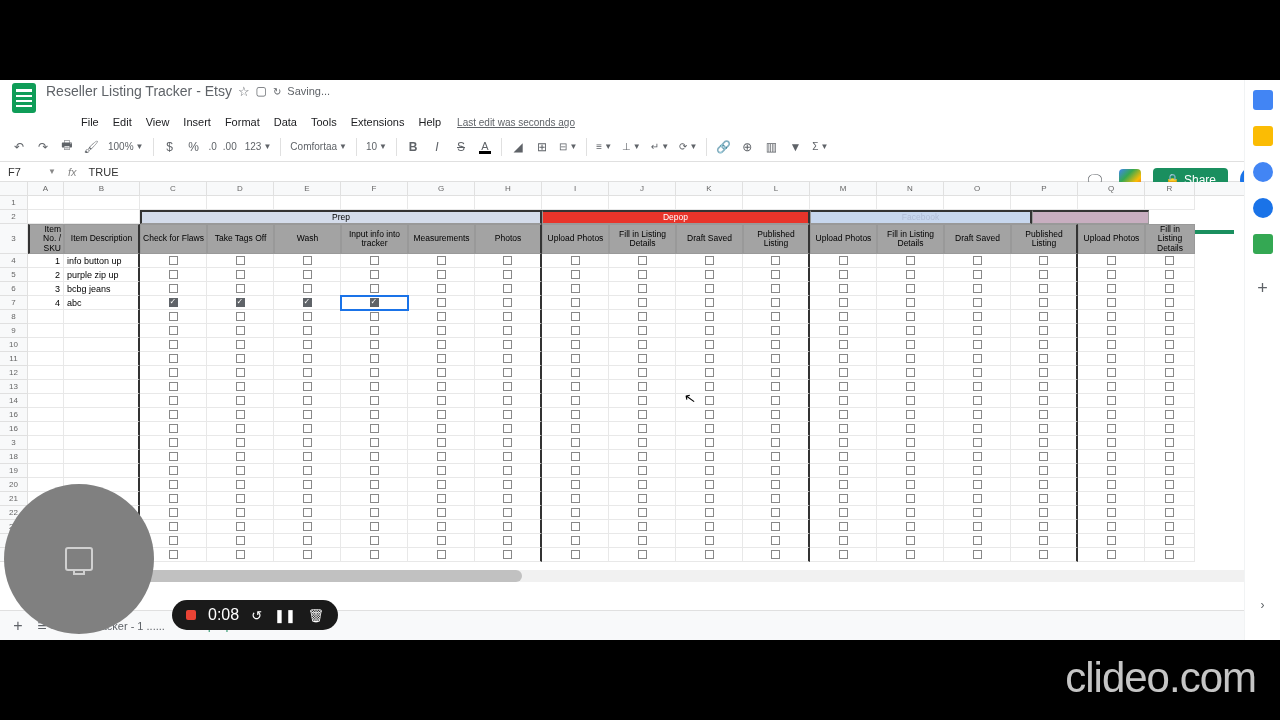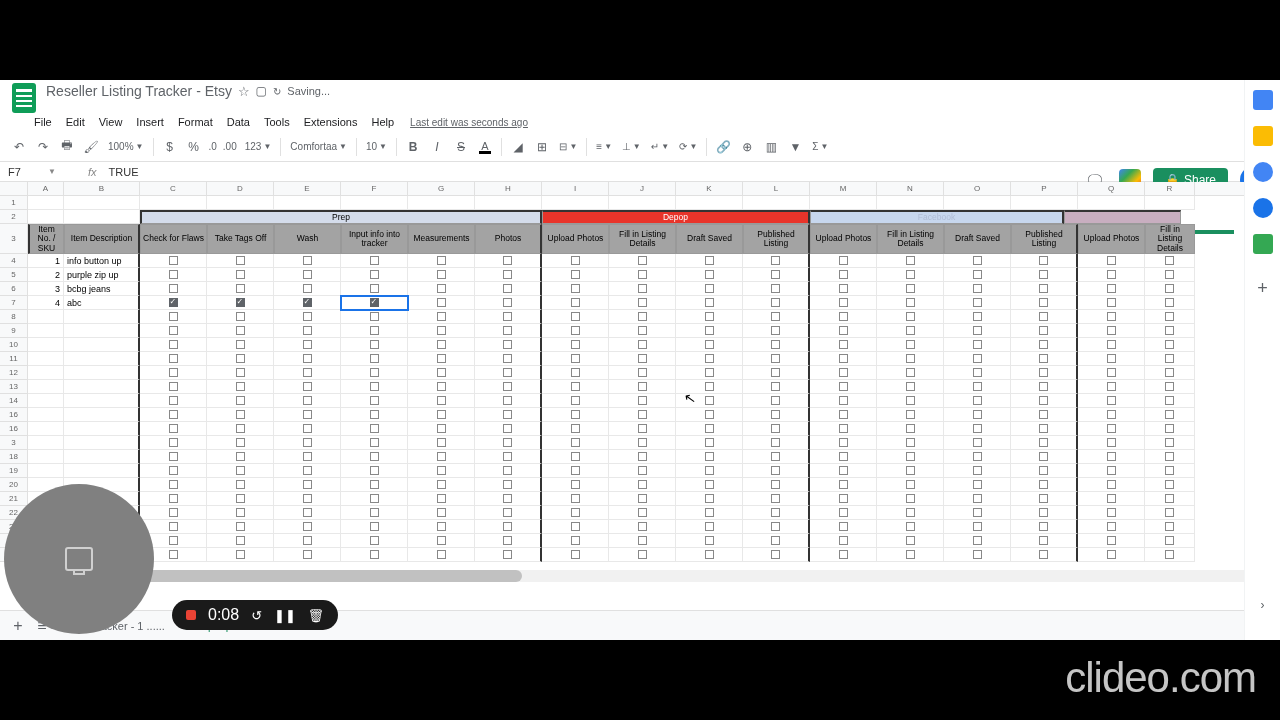--- a/index.html
+++ b/index.html
@@ -21,40 +21,40 @@
 .move { color:#5f6368; font-size:12px; }
 .saving-icon { color:#5f6368; font-size:10px; display:inline-block; }
 .saving { font-size:11px; color:#5f6368; }
 .title-right { position:absolute; right:12px; top:86px; display:flex; gap:12px; align-items:center; }
 .icon-btn-sm { width:24px; height:24px; display:flex; align-items:center; justify-content:center; color:#5f6368; font-size:16px; cursor:pointer; }
 .meet-icon { width:22px; height:22px; border-radius:4px; background:linear-gradient(135deg,#4285f4,#34a853,#fbbc04,#ea4335); position:relative; }
 .share-btn { background:#1a8f5f; color:#fff; padding:5px 12px; border-radius:4px; font-size:12px; display:flex; align-items:center; gap:4px; border:none; cursor:pointer; }
 .avatar { width:28px; height:28px; border-radius:50%; background:#1a73e8; color:#fff; display:flex; align-items:center; justify-content:center; font-size:13px; font-weight:bold; }
 
 
-.menubar { height:20px; padding-left:28px; display:flex; align-items:center; gap:2px; font-size:11px; color:#202124; }
+.menubar { height:20px; padding-left:40px; display:flex; align-items:center; gap:2px; font-size:11px; color:#202124;margin-left:35px; }
 .menu-item { padding:2px 6px; cursor:pointer; }
 .last-edit { margin-left:8px; text-decoration:underline; color:#5f6368; font-size:10px; cursor:pointer; }
 
 
 .toolbar { height:30px; border-bottom:1px solid #e0e0e0; padding:0 8px; display:flex; align-items:center; gap:2px; }
 .tool-btn { width:22px; height:22px; display:flex; align-items:center; justify-content:center; color:#5f6368; font-size:12px; cursor:pointer; border-radius:2px; }
 .tool-sep { width:1px; height:18px; background:#e0e0e0; margin:0 3px; }
 .tool-text { font-size:10px; color:#5f6368; padding:0 2px; }
 .tool-dd { padding:0 4px; display:flex; align-items:center; gap:2px; font-size:10px; color:#5f6368; cursor:pointer; }
 .tool-dd .caret { font-size:8px; }
 .font-dd { min-width:50px; }
 .text-color { border-bottom:3px solid #000; height:14px; padding:0 2px; font-size:11px; }
 .collapse-btn { margin-left:auto; width:22px; height:22px; display:flex; align-items:center; justify-content:center; color:#5f6368; cursor:pointer; font-size:10px; }
 
 
 .fx-bar { height:20px; border-bottom:1px solid #e0e0e0; display:flex; align-items:center; font-size:11px; }
 .name-box { width:60px; padding-left:8px; color:#333; display:flex; align-items:center; justify-content:space-between;gap:20px; }
 .name-box .caret { font-size:8px; color:#888; padding-right:4px; }
-.fx-label { padding:0 8px; color:#888; font-style:italic; font-size:11px;margin-left:20px; }
+.fx-label { padding:0 8px; color:#888; font-style:italic; font-size:11px; }
 .fx-input { flex:1; padding-left:4px; color:#333; }
 .fx-progress { position:absolute; right:46px; top:150px; width:94px; height:4px; background:#1a8f5f; }
 
 
 .grid-wrap { position:relative; height:430px; overflow:hidden; }
 .col-headers { display:flex; height:14px; background:#f8f9fa; border-bottom:1px solid #e0e0e0; font-size:8px; color:#666; position:sticky; top:0; }
 .corner { width:28px; border-right:1px solid #e0e0e0; background:#f8f9fa; }
 .col-h { border-right:1px solid #e0e0e0; display:flex; align-items:center; justify-content:center; }
 .row { display:flex; height:14px; }
 .row-h { width:28px; border-right:1px solid #e0e0e0; border-bottom:1px solid #e0e0e0; background:#f8f9fa; display:flex; align-items:center; justify-content:center; font-size:8px; color:#666; }
@@ -64,21 +64,21 @@
 .cell.chk { justify-content:center; }
 .cell .cb { width:9px; height:9px; border:1px solid #888; background:#fff; position:relative; }
 .cell .cb.ck { background:#5f6368; border-color:#5f6368; }
 .cell .cb.ck::after { content:"✓"; position:absolute; color:#fff; font-size:8px; top:-2px; left:0; }
 .hdr-cell { font-size:8.5px; text-align:center; justify-content:center; padding:1px 2px; line-height:1.1; background:#a3a3a3; border:1px solid #999; }
 .grp-prep { background:#d4dceb !important; }
 .grp-depop { background:#e8342a !important; color:#fff; }
 .grp-fb { background:#c7d7ee !important; color:#b0bdd6; }
 .grp-other { background:#c8aec0 !important; }
 .thick-r { border-right:2px solid #333 !important; }
-.thick-l { border-left:2px solid #333 !important; }
+.thick-l { border-left:2px solid #333 !important;text-align:right; }
 .thick-t { border-top:2px solid #333 !important; }
 .sel { outline:2px solid #1a73e8; outline-offset:-1px; z-index:5; }
 .row-tall { height:30px; }
 
 
 .wA{width:36px}.wB{width:76px}.wC,.wD,.wE,.wF,.wG,.wH{width:67px}.wI,.wJ,.wK,.wL,.wM,.wN,.wO,.wP,.wQ{width:67px}.wR{width:50px}
 
 
 .sheet-tabs { position:absolute; bottom:0; left:0; right:0; height:30px; background:#f8f9fa; border-top:1px solid #e0e0e0; display:flex; align-items:center; padding-left:6px; font-size:11px; }
 .add-sheet { width:24px; height:24px; display:flex; align-items:center; justify-content:center; color:#5f6368; cursor:pointer; font-size:16px; }
@@ -268,21 +268,21 @@
           <div class="cell wP"></div>
           <div class="cell wQ"></div>
           <div class="cell wR"></div>
         </div>
         <div class="row">
           <div class="row-h">2</div>
           <div class="cell wA"></div>
           <div class="cell wB"></div>
           <div class="cell  hdr-cell grp-prep thick-l thick-t thick-r" style="width: 402px;">Prep</div>
           <div class="cell  hdr-cell grp-depop thick-t thick-r" style="width: 268px;">Depop</div>
-          <div class="cell  hdr-cell grp-fb thick-t thick-r" style="width: 254px;">Facebook</div>
+          <div class="cell  hdr-cell grp-fb thick-t thick-r" style="width: 222px;">Facebook</div>
           <div class="cell  hdr-cell grp-other thick-t" style="width: 117px;"></div>
         </div>
         <div class="row row-tall">
           <div class="row-h">3</div>
           <div class="cell wA hdr-cell thick-l">Item No. / SKU</div>
           <div class="cell wB hdr-cell thick-r">Item Description</div>
           <div class="cell wC hdr-cell">Check for Flaws</div>
           <div class="cell wD hdr-cell">Take Tags Off</div>
           <div class="cell wE hdr-cell">Wash</div>
           <div class="cell wF hdr-cell">Input info into tracker</div>

